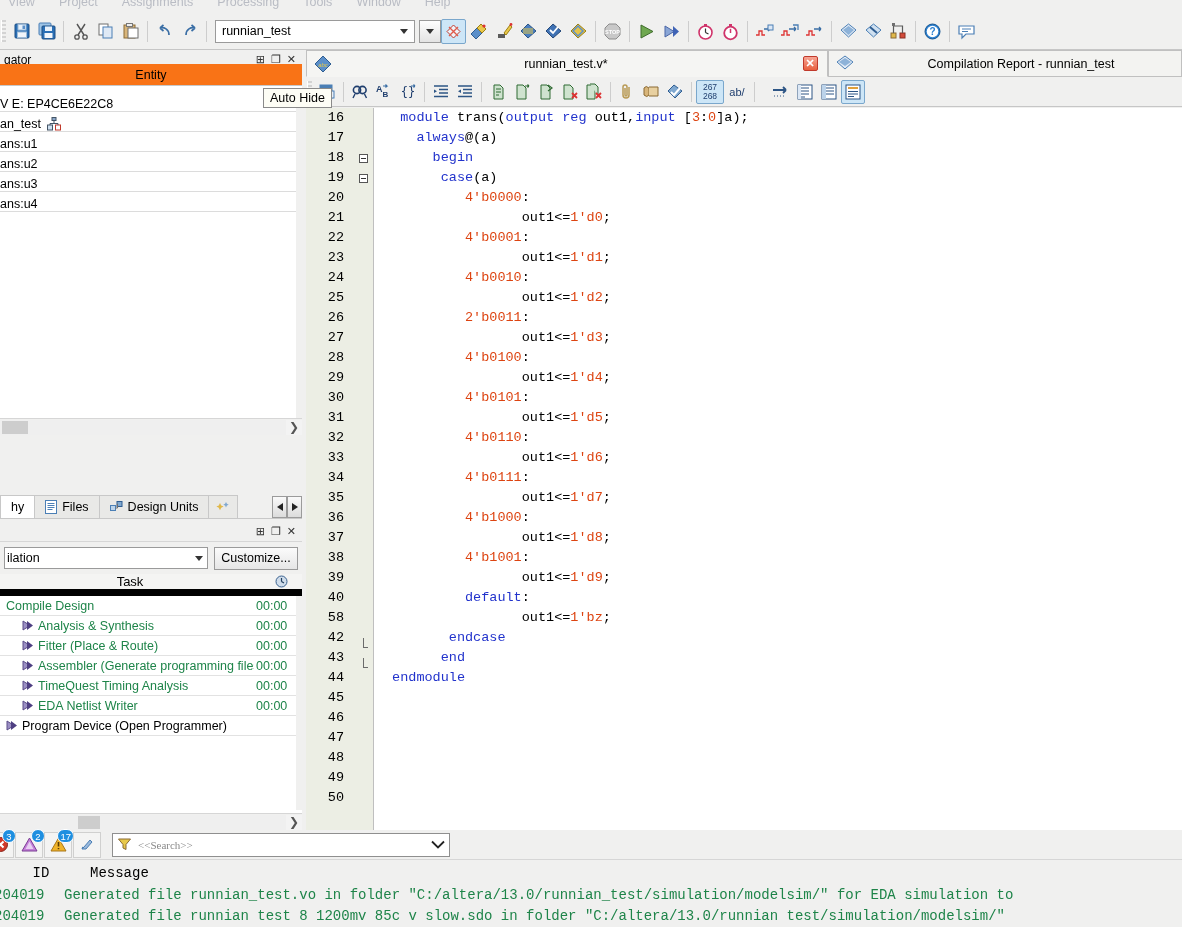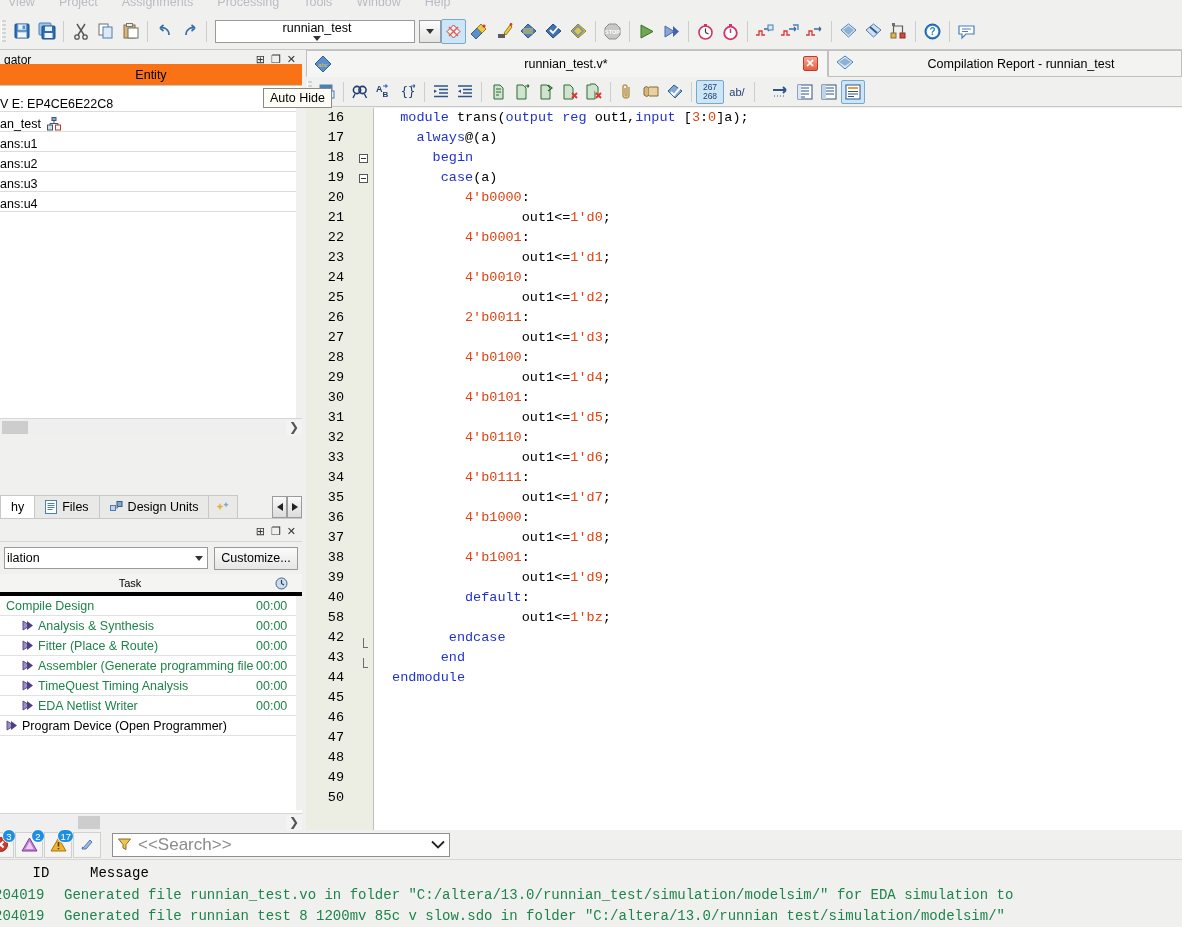--- a/index.html
+++ b/index.html
@@ -33,21 +33,21 @@
   }
   .tb-grip { width: 5px; height: 22px; margin: 0 3px 0 1px;
     background: repeating-linear-gradient(to bottom, #d3d3d3 0 2px, transparent 2px 4px);
     border-left: 1px solid #fff; }
   .tbtn { width: 25px; height: 25px; display: flex; align-items: center; justify-content: center;
           border: 1px solid transparent; border-radius: 2px; }
   .tbtn.sel { background: #cde6f7; border: 1px solid #7aa7cc; }
   .tbsep { width: 1px; height: 21px; background: #cdcdcd; margin: 0 4px; }
   .proj-combo {
     width: 200px; height: 23px; background: #fff; border: 1px solid #9a9a9a;
-    display: flex; align-items: center; padding: 0 2px 0 6px; font-size: 12.5px; margin: 0 4px; flex-direction: column;
+    display: flex; align-items: center; padding: 0 2px 0 6px; font-size: 12.5px; margin: 0 4px;
   }
   .proj-combo .val { flex: 1; }
   .cb-arrow { width: 17px; height: 19px; display: flex; align-items: center; justify-content: center; }
   .cb-arrow i { border-left: 4px solid transparent; border-right: 4px solid transparent; border-top: 5px solid #333; }
   .small-combo-btn { width: 22px; height: 23px; background: linear-gradient(#fdfdfd,#e3e3e3);
     border: 1px solid #9a9a9a; display:flex; align-items:center; justify-content:center; }
 
   
   .left-col { position: absolute; left: 0; top: 50px; width: 302px; height: 780px; background: #f0f0ef; }
 
@@ -83,21 +83,21 @@
      border: 1px solid #9b9b9b; display: flex; align-items: center; justify-content: center; }
 
   .tasks { position: absolute; left: 0; top: 472px; width: 302px; height: 308px; background: #fff; }
   .task-filter { position: absolute; left: 0; top: 20px; width: 302px; height: 32px; background: #f0f0ef;
      display: flex; align-items: center; padding: 0 4px; gap: 6px; }
   .flt-combo { flex: 1; height: 22px; background: #fff; border: 1px solid #9a9a9a; display: flex;
      align-items: center; padding-left: 2px; font-size: 12.5px; }
   .cust-btn { width: 84px; height: 23px; background: linear-gradient(#fbfbfb,#e6e6e6);
      border: 1px solid #9a9a9a; display: flex; align-items: center; justify-content: center; font-size: 12.5px; }
   .task-head { position: absolute; left: 0; top: 52px; width: 302px; height: 22px;
-     background: #f4f4f3; border-bottom: 4px solid #000000; display: flex; align-items: center; font-size: 11px; }
+     background: #f4f4f3; border-bottom: 7px solid #000000; display: flex; align-items: center; font-size: 13px; }
   .th-task { flex: 1; text-align: center; }
   .th-time { width: 42px; display: flex; align-items: center; justify-content: center; }
   .task-rows { position: absolute; left: 0; top: 74px; width: 296px; }
   .task-row { height: 20px; border-bottom: 1px solid #e2e2e2; display: flex; align-items: center; font-size: 12.5px; }
   .tr-label { flex: 1; display: flex; align-items: center; gap: 4px; white-space: nowrap; overflow: hidden; }
   .tr-time { width: 42px; text-align: left; padding-left: 2px; }
   .green { color: #1e8449; }
   .task-indent { padding-left: 6px; }
   .task-indent2 { padding-left: 22px; }
   .tasks-vscroll { position: absolute; right: 0; top: 74px; width: 6px; height: 214px; background: #f0f0ef; }
@@ -149,21 +149,21 @@
   .msgpanel { position: absolute; left: 0; top: 830px; width: 1182px; height: 97px; background: #f0f0ef; }
   .msg-toolbar { position: absolute; left: 0; top: 0; width: 1182px; height: 30px; display: flex; align-items: center;
      border-bottom: 1px solid #d6d6d6; }
   .msg-btn { width: 28px; height: 26px; display: flex; align-items: center; justify-content: center;
      position: relative; border: 1px solid #d0d0cf; background: #f4f4f3; margin-right: 1px; }
   .badge { position: absolute; right: -3px; top: -4px; min-width: 14px; height: 14px; border-radius: 7px;
      background: #1e8fe0; color: #fff; font-size: 9.5px; line-height: 14px; text-align: center; padding: 0 2px;
      border: 1px solid #fff; font-family: "Liberation Sans", sans-serif; }
   .search-box { width: 338px; height: 24px; background: #fff; border: 1px solid #8f8f8f;
      display: flex; align-items: center; padding-left: 4px; margin-left: 10px; }
-  .search-box .ph { flex: 1; color: #8a8a8a; font-size: 17px; padding-left: 6px; }
+  .search-box .ph { flex: 1; color: #8a8a8a; font-size: 11px; padding-left: 6px; font-family: Liberation Serif, serif; }
   .msg-head { position: absolute; left: 0; top: 32px; width: 1182px; height: 22px;
      font-family: "Liberation Mono", monospace; font-size: 14px; display: flex; align-items: center; }
   .msg-head .c-id { width: 82px; text-align: center; }
   .msg-head .c-msg { padding-left: 8px; }
   .msg-rows { position: absolute; left: 0; top: 54px; width: 1182px;
      font-family: "Liberation Mono", monospace; font-size: 14px; color: #1e8449; }
   .msg-row { height: 21px; display: flex; align-items: center; white-space: nowrap; overflow: hidden; }
   .msg-row .m-id { width: 66px; text-align: left; margin-left: -6px;}
   .msg-row .m-txt { padding-left: 4px; }
 

